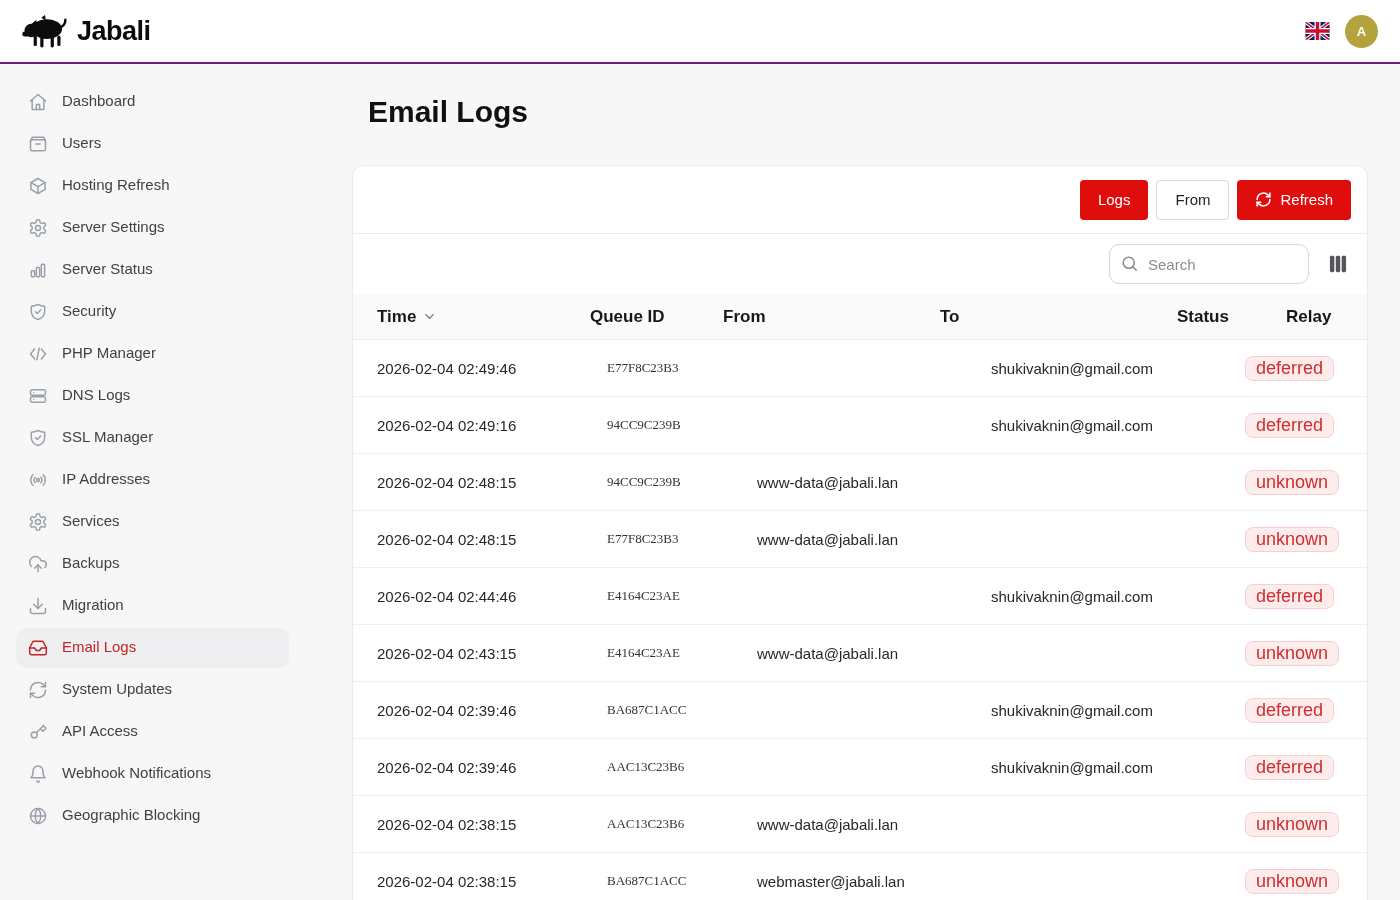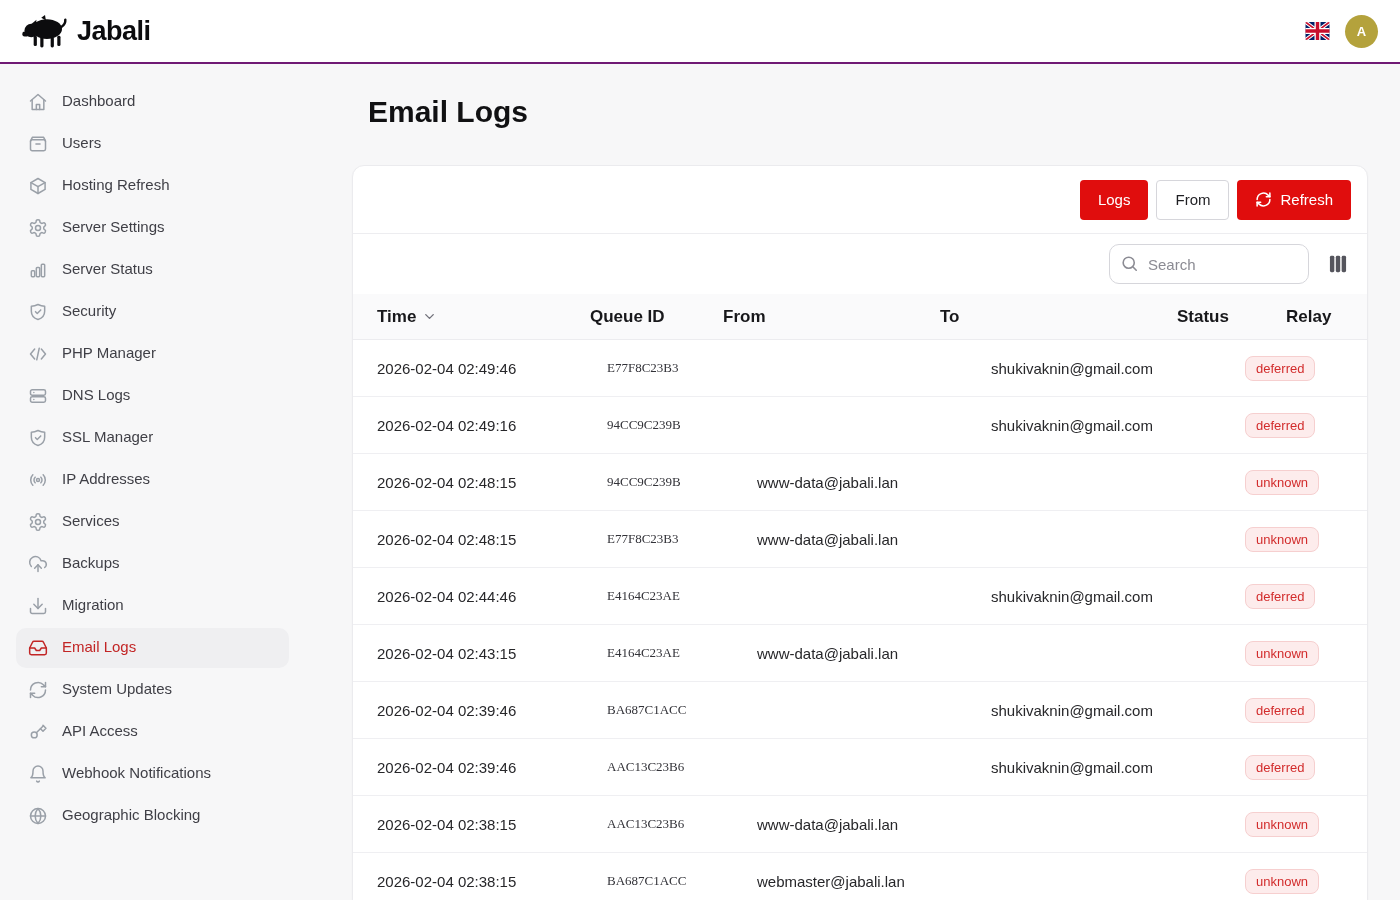--- a/index.html
+++ b/index.html
@@ -101,21 +101,21 @@
   }
   .th{display:flex;align-items:center;gap:6px;white-space:nowrap;}
   .sort-icon{display:flex;color:#71717a;}
   .sort-icon svg{width:15px;height:15px;}
   .trow{height:57px;border-bottom:1px solid #efeff2;background:#fff;font-size:15px;gap:17px;}
   .cell{white-space:nowrap;overflow:hidden;padding-right:10px;}
   .cell-qid{font-family:Liberation Serif, serif;font-size:13px;color:#323238;}
   .badge{
     display:inline-block;background:var(--badge-bg);color:var(--badge-text);
     border:1px solid var(--badge-border);border-radius:8px;
-    padding:3px 10px;font-size:13px;line-height:17px;
+    padding:3px 10px;font-size:18px;line-height:17px;
   }
 </style>
 </head>
 <body>
 
 <header class="topbar">
   <div class="brand">
     <span style="display:flex;">
       <svg width="46" height="34" viewBox="0 0 48 36" aria-hidden="true">
         <path d="M41 14 q5 -3 4.5 -8" fill="none" stroke="#0c0c0e" stroke-width="2.6" stroke-linecap="round"></path>

